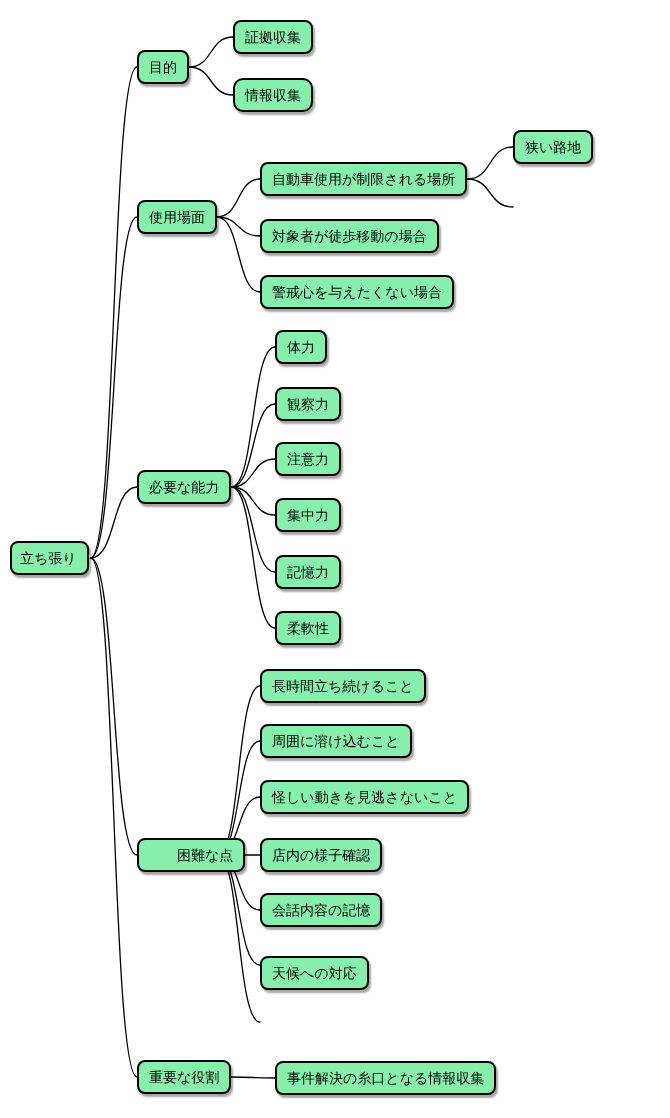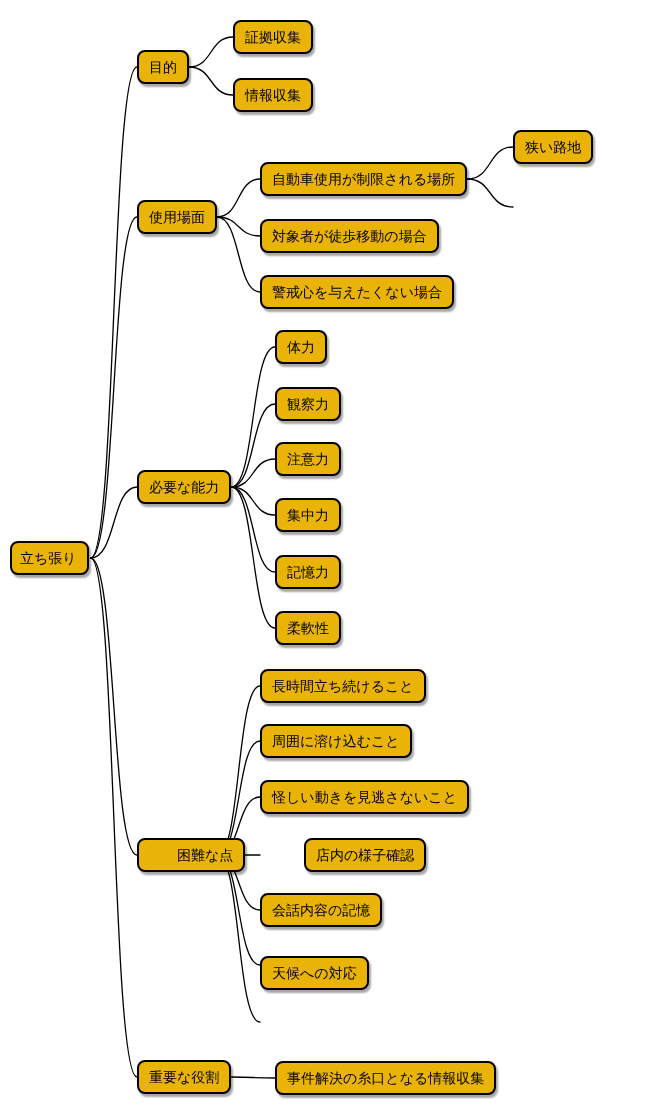--- a/index.html
+++ b/index.html
@@ -25,21 +25,21 @@
   }
   #edge-layer path {
     fill: none;
     stroke: #000000;
     stroke-width: 1.3;
     stroke-linecap: round;
   }
   .node {
     position: absolute;
     box-sizing: border-box;
-    background: #eab308;
+    background: #86efac;
     border: 2px solid #000000;
     border-radius: 8px;
     padding: 7px 10px;
     font-size: 14px;
     line-height: 16px;
     color: #000000;
     white-space: nowrap;
     box-shadow: 2px 3px 2px rgba(0,0,0,0.35);
     cursor: default;
   }
@@ -75,40 +75,40 @@
       <path d="M 217.328125 855 C 240.79765625 855, 236.53046875 910, 260 910"></path>
       <path d="M 217.328125 855 C 240.79765625 855, 236.53046875 965, 260 965"></path>
       <path d="M 217.328125 855 C 240.79765625 855, 236.53046875 1022, 260 1022"></path>
       <path d="M 231.328125 1077 C 255.34765625 1077, 250.98046875 1078, 275 1078"></path>
     </svg>
 
   <div class="node" id="n-root" style="left:10px; top:541px;padding-left:8px;">立ち張り</div>
 
   <div class="node" id="n-b0" style="left:137px; top:50px;">目的</div>
   <div class="node" id="n-b0c0" style="left:233px; top:20px;">証拠収集</div>
-  <div class="node" id="n-b0c1" style="left:233px; top:78px;">情報収集</div>
+  <div class="node" id="n-b0c1" style="left:233px; top:78px;border-radius:10px;">情報収集</div>
 
   <div class="node" id="n-b1" style="left:137px; top:200px;">使用場面</div>
   <div class="node" id="n-b1c0" style="left:260px; top:162px;">自動車使用が制限される場所</div>
   <div class="node" id="n-b1c0g0" style="left:513px; top:130px;">狭い路地</div>
   <div class="node" id="n-b1c1" style="left:260px; top:219px;">対象者が徒歩移動の場合</div>
   <div class="node" id="n-b1c2" style="left:260px; top:275px;">警戒心を与えたくない場合</div>
 
   <div class="node" id="n-b2" style="left:137px; top:470px;">必要な能力</div>
   <div class="node" id="n-b2c0" style="left:275px; top:330px;">体力</div>
   <div class="node" id="n-b2c1" style="left:275px; top:387px;">観察力</div>
   <div class="node" id="n-b2c2" style="left:275px; top:442px;">注意力</div>
   <div class="node" id="n-b2c3" style="left:275px; top:498px;">集中力</div>
   <div class="node" id="n-b2c4" style="left:275px; top:555px;">記憶力</div>
   <div class="node" id="n-b2c5" style="left:275px; top:611px;">柔軟性</div>
 
   <div class="node" id="n-b3" style="left:137px; top:838px;padding-left:38px;">困難な点</div>
   <div class="node" id="n-b3c0" style="left:260px; top:669px;">長時間立ち続けること</div>
   <div class="node" id="n-b3c1" style="left:260px; top:724px;">周囲に溶け込むこと</div>
   <div class="node" id="n-b3c2" style="left:260px; top:780px;">怪しい動きを見逃さないこと</div>
-  <div class="node" id="n-b3c3" style="left:260px; top:838px;margin-left:44px;">店内の様子確認</div>
+  <div class="node" id="n-b3c3" style="left:260px; top:838px;">店内の様子確認</div>
   <div class="node" id="n-b3c4" style="left:260px; top:893px;">会話内容の記憶</div>
   <div class="node" id="n-b3c5" style="left:260px; top:948px;margin-top:8px;">天候への対応</div>
 
   <div class="node" id="n-b4" style="left:137px; top:1060px;">重要な役割</div>
   <div class="node" id="n-b4c0" style="left:275px; top:1061px;">事件解決の糸口となる情報収集</div>
 
 </div>
 
 </body></html>

